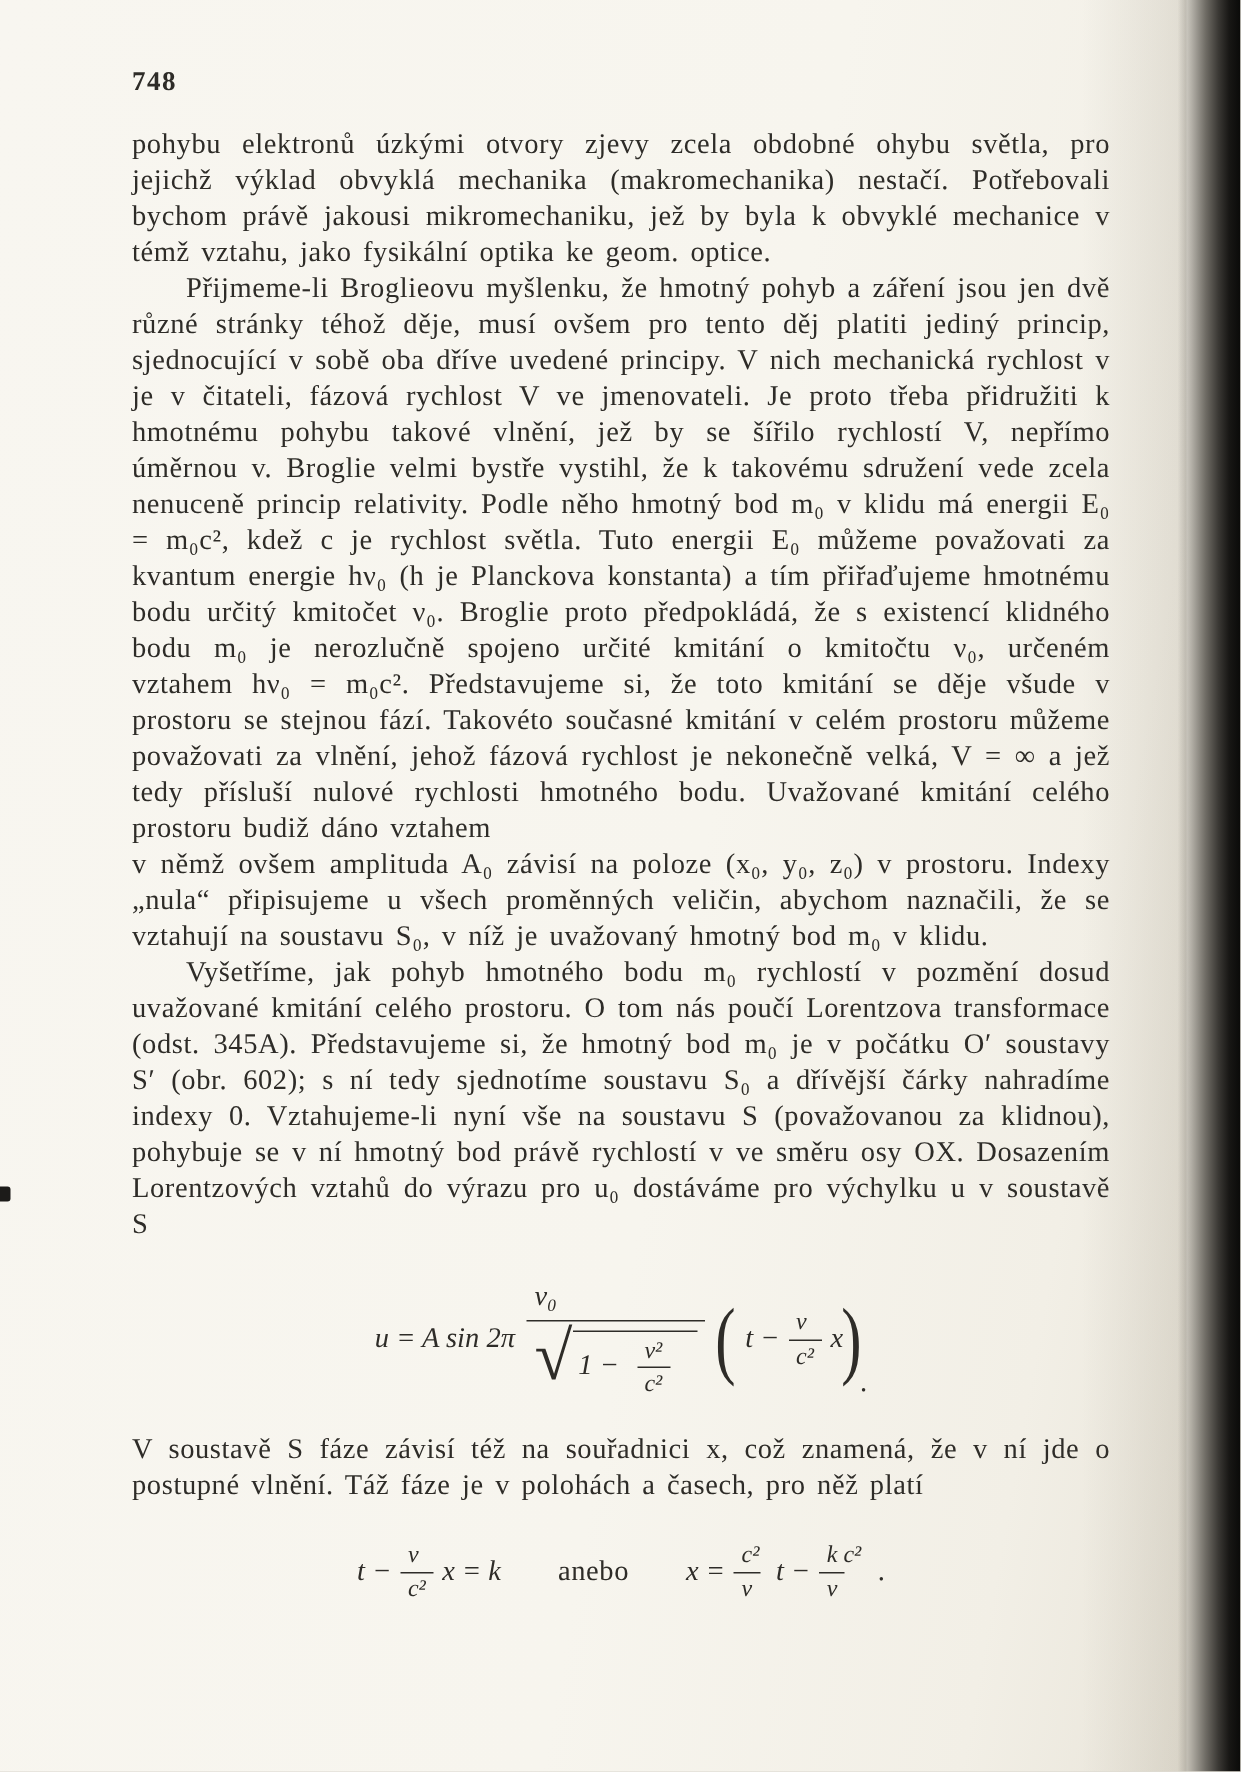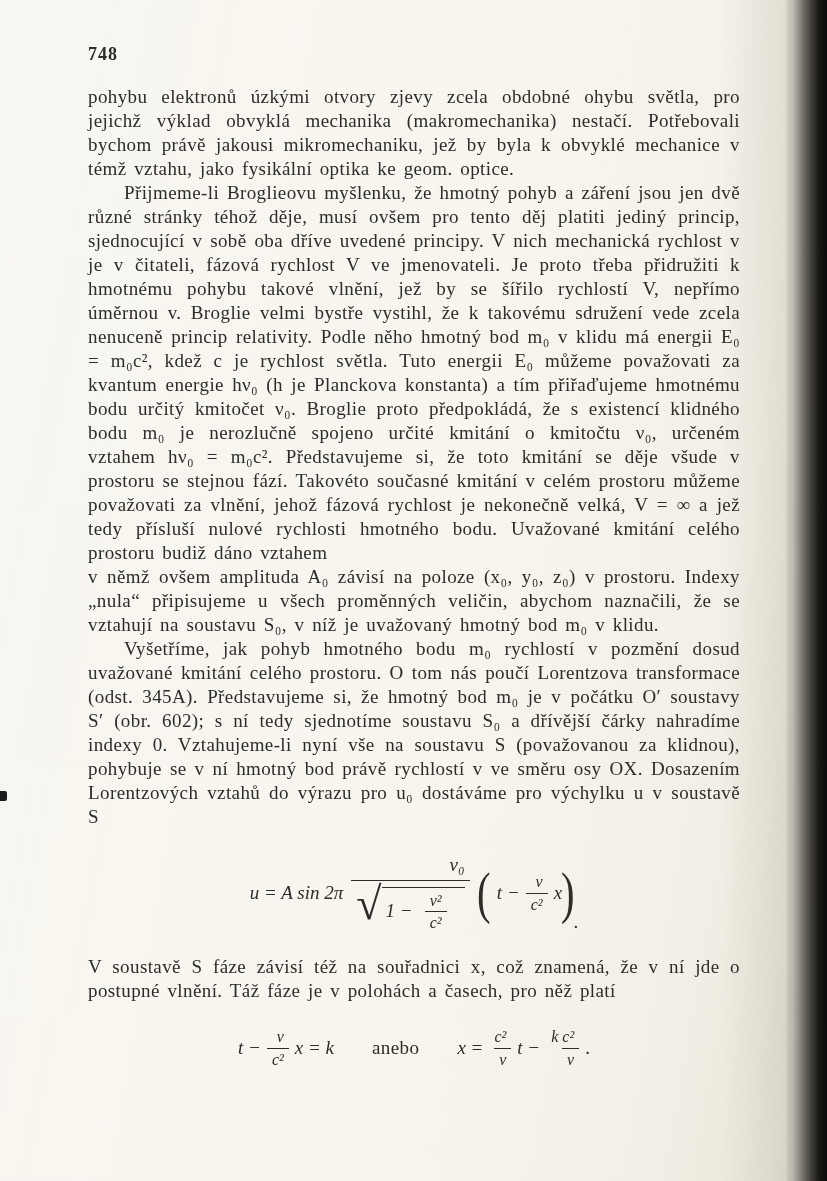--- a/index.html
+++ b/index.html
@@ -50,21 +50,21 @@
     display: flex;
     justify-content: center;
     align-items: center;
     margin: 16px 0 14px 0;
   }
   .eq2 { min-height: 96px; }
   .eq3 { min-height: 58px; margin-top: 12px; }
   .frac {
     display: inline-flex;
     flex-direction: column;
-    align-items: flex-end;
+    align-items: flex-start;
     margin: 0 6px;
     line-height: 1.2;
     text-align: center;
   }
   .frac .num { padding: 0 5px 1px 5px; }
   .frac .den { border-top: 1.2px solid #2e2c28; padding: 1px 5px 0 5px; }
   .frac.small { font-size: 16px; }
   .frac.big { font-size: 19px; margin: 0 8px; }
   .frac.big > .num { padding-bottom: 3px; }
   .frac.big > .den { border-top: 1.4px solid #2e2c28; padding-top: 3px; }

